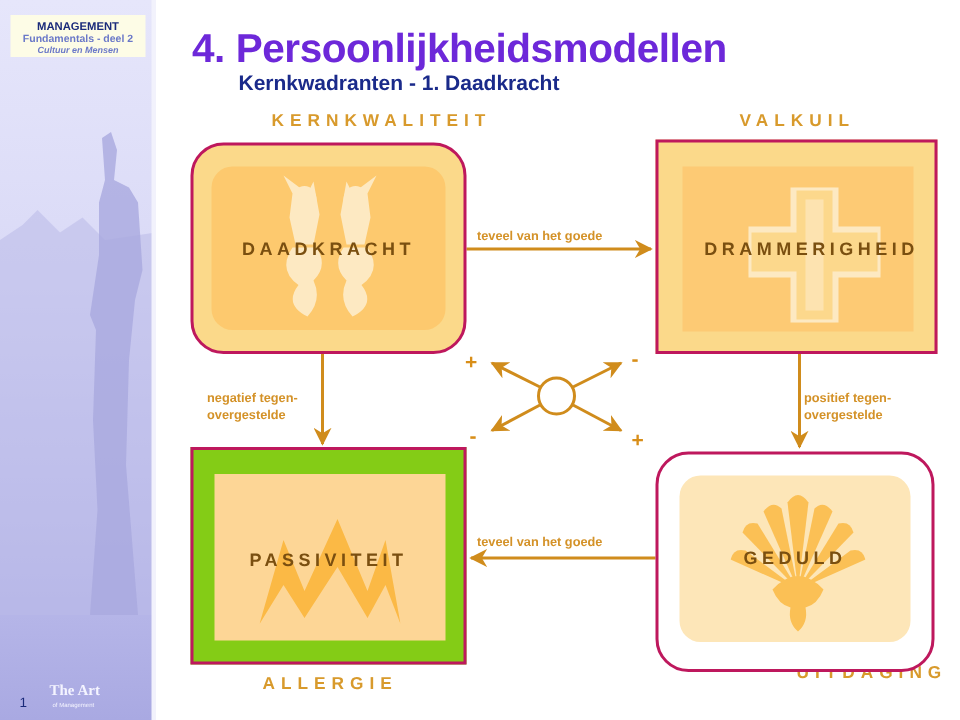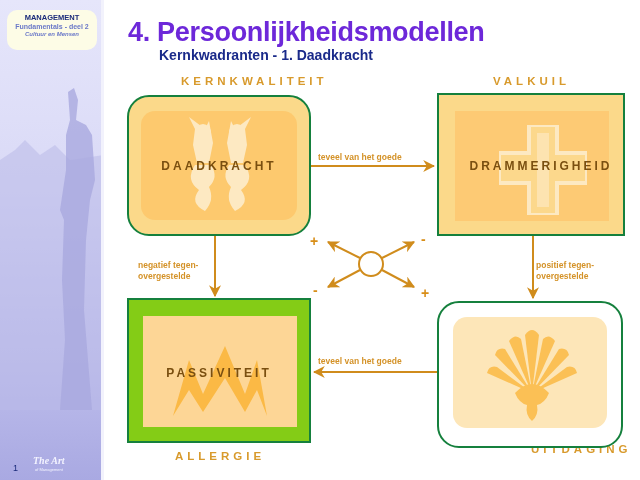--- a/index.html
+++ b/index.html
@@ -1,31 +1,31 @@
 <!DOCTYPE html>
 <html><head>
 <meta charset="utf-8">
 <style>
   * { margin:0; padding:0; box-sizing:border-box; }
   body { width:640px; height:480px; background:#ffffff; position:relative; overflow:hidden; font-family:"Liberation Sans", sans-serif; }
   .sidebar { position:absolute; left:0; top:0; width:104px; height:480px;
     background:linear-gradient(180deg,#e6e6fb 0%,#d9d9f6 40%,#c2c2ee 70%,#a9a9e2 100%); }
   .sidebar-edge { position:absolute; left:101px; top:0; width:3px; height:480px; background:#f2f2fc; }
-  .logo-box { position:absolute; left:7px; top:10px; width:90px; height:40px; background:#fdfce6; text-align:center;border-radius:10px; }
+  .logo-box { position:absolute; left:7px; top:10px; width:90px; height:28px; background:#fdfce6; text-align:center; }
   .logo-box .l1 { color:#1a2a7a; font-weight:bold; font-size:7.5px; margin-top:3px; }
   .logo-box .l2 { color:#6a78c8; font-weight:bold; font-size:7px; margin-top:1px; }
   .logo-box .l3 { color:#6a78c8; font-style:italic; font-weight:bold; font-size:6px; margin-top:1px; }
   .climber { position:absolute; left:0; top:80px; width:104px; height:330px; }
   .page-num { position:absolute; left:13px; top:463px; font-size:9px; color:#1a2a7a; }
-  .footer-logo { position:absolute; left:33px; top:455px; font-size:10px; font-style:italic; font-weight:bold; color:#f4f4ff; font-family:"Liberation Serif", serif; }
+  .footer-logo { position:absolute; left:33px; top:455px; font-size:10px; font-weight:bold; color:#f4f4ff; font-family:"Liberation Serif", serif; }
   .footer-logo-sub { position:absolute; left:35px; top:467px; font-size:4px; color:#f4f4ff; }
   .title { position:absolute; left:128px; top:17px; font-size:27px; font-weight:bold; color:#6d28d9; letter-spacing:-0.3px; }
   .subtitle { position:absolute; left:159px; top:47px; font-size:14px; font-weight:bold; color:#1a2a8a; }
   .q-label { position:absolute; font-size:11.5px; font-weight:bold; color:#d89a2c; letter-spacing:4px; }
-  .box { position:absolute; border:2px solid #15803d; }
+  .box { position:absolute; border:2px solid #be185d; }
   .box .inner { position:absolute; }
   .box-word { position:absolute; width:100%; text-align:center; font-size:12px; font-weight:bold; letter-spacing:3px; color:#7a4f10; }
   .edge-text { position:absolute; font-size:8.5px; font-weight:bold; color:#d49228; text-align:left; line-height:11px; }
   .sign { position:absolute; font-size:14px; font-weight:bold; color:#d88e18; }
   svg.arrows { position:absolute; left:0; top:0; }
 </style>
 </head>
 <body>
 
 <div class="sidebar">
@@ -110,20 +110,21 @@
       <path d="M45,68 L38,10 Q45,0 52,10 Z"></path>
       <path d="M45,68 L22,16 Q28,8 34,14 Z"></path>
       <path d="M45,68 L68,16 Q62,8 56,14 Z"></path>
       <path d="M45,68 L8,30 Q10,22 18,24 Z"></path>
       <path d="M45,68 L82,30 Q80,22 72,24 Z"></path>
       <path d="M45,68 L0,48 Q2,40 10,42 Z"></path>
       <path d="M45,68 L90,48 Q88,40 80,42 Z"></path>
       <path d="M28,68 Q45,50 62,68 Q58,78 50,80 Q52,90 45,96 Q38,90 40,80 Q32,78 28,68 Z"></path>
     </g>
   </svg>
+  <div class="box-word" style="top:62px;">GEDULD</div>
 </div>
 
 <div class="edge-text" style="left:318px; top:152px; width:112px;">teveel van het goede</div>
 <div class="edge-text" style="left:318px; top:356px; width:112px;">teveel van het goede</div>
 <div class="edge-text" style="left:138px; top:260px; width:78px;">
   <div>negatief tegen-</div>
   <div>overgestelde</div>
 </div>
 <div class="edge-text" style="left:536px; top:260px; width:76px;">
   <div>positief tegen-</div>

